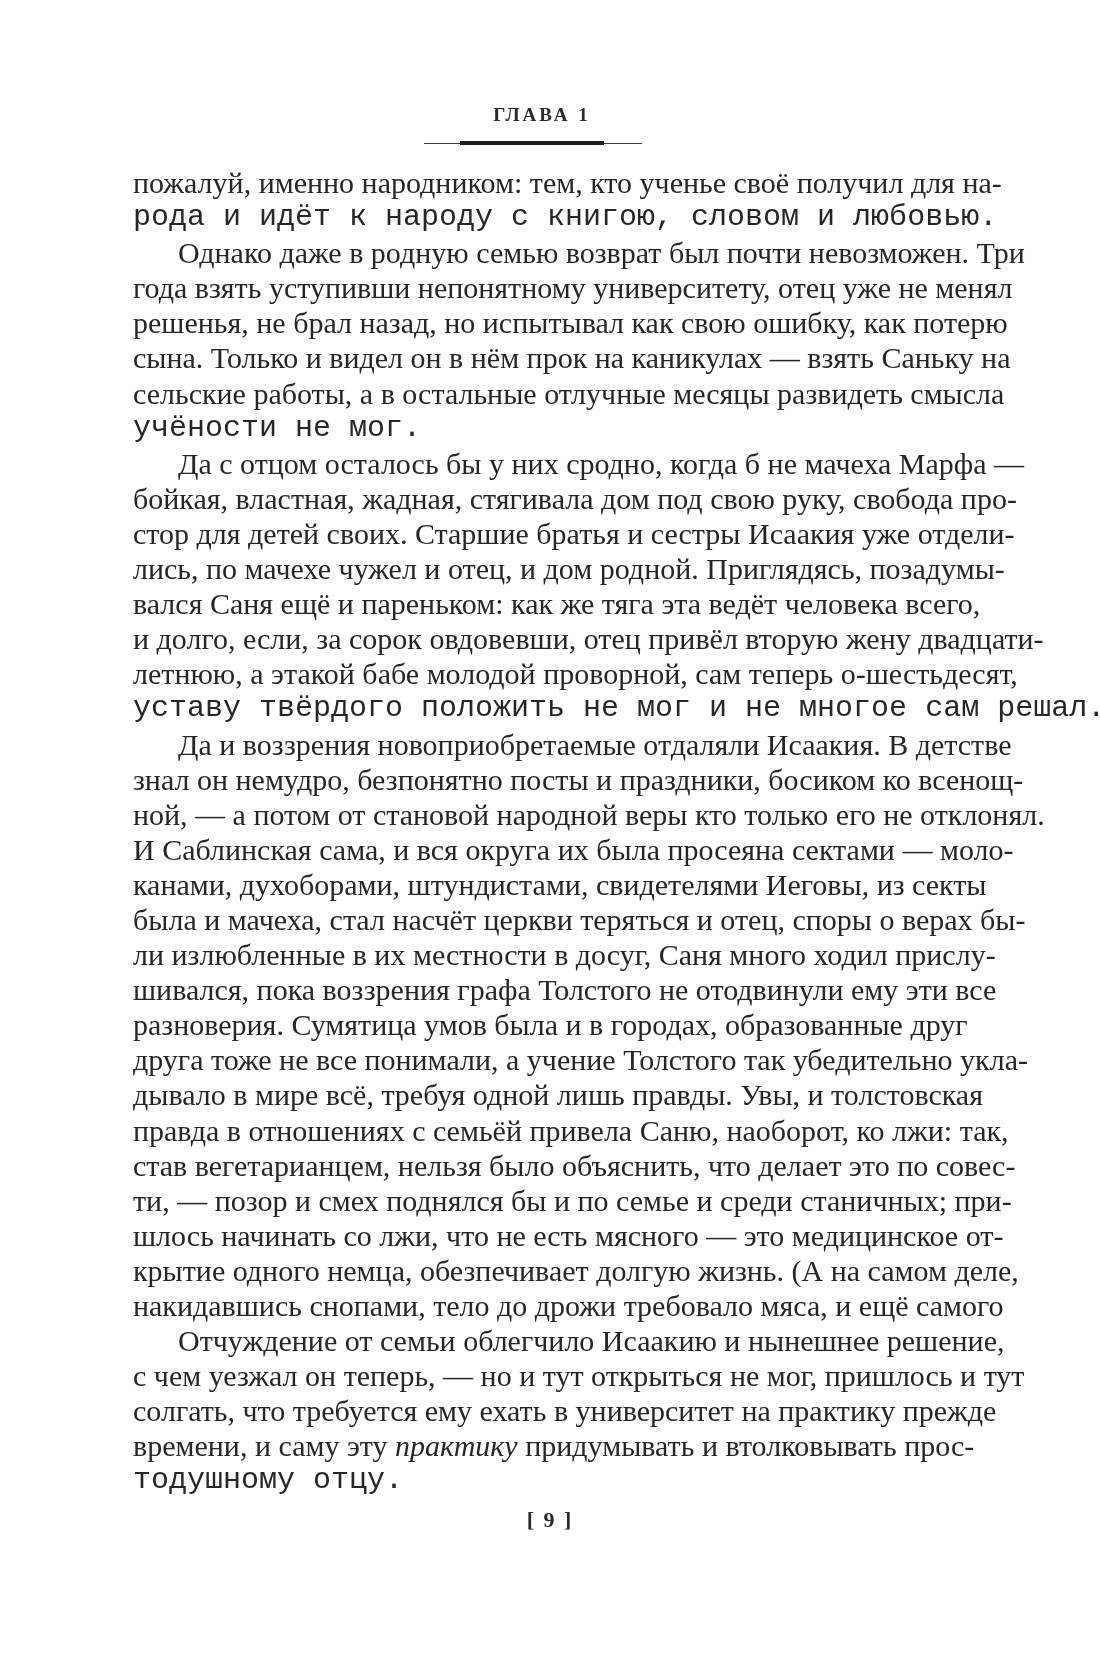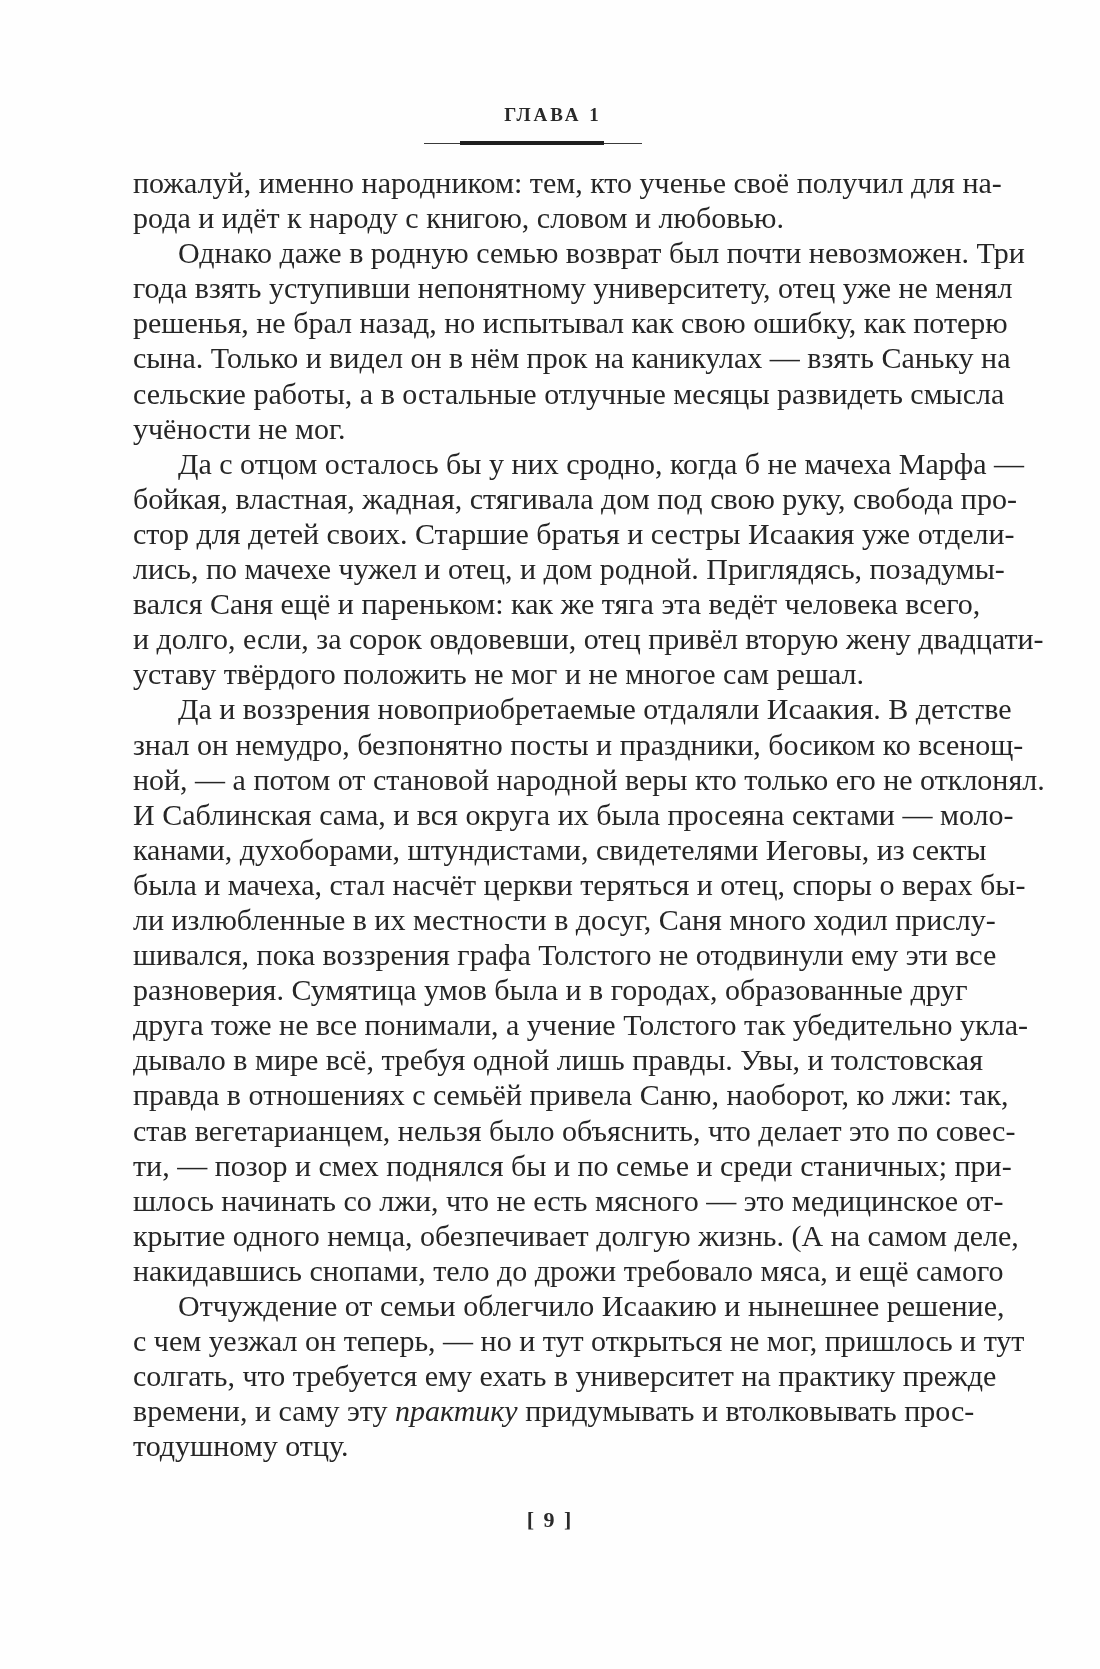--- a/index.html
+++ b/index.html
@@ -1,31 +1,31 @@
 <!DOCTYPE html>
 <html><head>
   <meta charset="utf-8">
   <style>
     html, body { margin: 0; padding: 0; background: #ffffff; }
     body { width: 1100px; height: 1669px; position: relative; overflow: hidden; }
     .page { position: absolute; left: 0; top: 0; width: 1100px; height: 1669px; background: #fefefe; }
     .running-head {
-      position: absolute; top: 104px; left: 11px; width: 1084px; text-align: center;
+      position: absolute; top: 104px; left: 0; width: 1084px; text-align: center;
       font-family: "Liberation Serif", "DejaVu Serif", serif; font-weight: bold;
       font-size: 19px; letter-spacing: 3px; color: #2a2a2a;
     }
     .rule-thin { position: absolute; top: 143px; left: 424px; width: 218px; height: 1px; background: #3a3a3a; }
     .rule-thick { position: absolute; top: 141px; left: 460px; width: 144px; height: 4px; background: #1e1e1e; }
     .body-text {
       position: absolute; top: 165px; left: 133px; width: 806px;
       font-family: "Liberation Serif", "DejaVu Serif", serif;
       font-size: 30px; line-height: 35.1px; color: #262626;
     }
     .line { white-space: nowrap; text-align: justify; text-align-last: justify; height: 35.1px; overflow: visible; }
-    .line.last { text-align-last: left; }
+    .line.last { text-align-last: left; font-family: Liberation Mono, monospace; }
     .line.indent { padding-left: 45px; }
     .em { font-style: italic; }
     .folio {
       position: absolute; top: 1507px; left: 0; width: 1100px; text-align: center;
       font-family: "Liberation Serif", "DejaVu Serif", serif; font-weight: bold;
       font-size: 22px; color: #2a2a2a; letter-spacing: 2px;
     }
   </style>
 </head>
 <body>
@@ -48,20 +48,21 @@
         <div class="line">сельские работы, а в остальные отлучные месяцы развидеть смысла</div>
         <div class="line last">учёности не мог.</div>
       </div>
       <div>
         <div class="line indent">Да с отцом осталось бы у них сродно, когда б не мачеха Марфа —</div>
         <div class="line">бойкая, властная, жадная, стягивала дом под свою руку, свобода про-</div>
         <div class="line">стор для детей своих. Старшие братья и сестры Исаакия уже отдели-</div>
         <div class="line">лись, по мачехе чужел и отец, и дом родной. Приглядясь, позадумы-</div>
         <div class="line">вался Саня ещё и пареньком: как же тяга эта ведёт человека всего,</div>
         <div class="line">и долго, если, за сорок овдовевши, отец привёл вторую жену двадцати-</div>
+        <div class="line">летнюю, а этакой бабе молодой проворной, сам теперь о-шестьдесят,</div>
         <div class="line last">уставу твёрдого положить не мог и не многое сам решал.</div>
       </div>
       <div>
         <div class="line indent">Да и воззрения новоприобретаемые отдаляли Исаакия. В детстве</div>
         <div class="line">знал он немудро, безпонятно посты и праздники, босиком ко всенощ-</div>
         <div class="line">ной, — а потом от становой народной веры кто только его не отклонял.</div>
         <div class="line">И Саблинская сама, и вся округа их была просеяна сектами — моло-</div>
         <div class="line">канами, духоборами, штундистами, свидетелями Иеговы, из секты</div>
         <div class="line">была и мачеха, стал насчёт церкви теряться и отец, споры о верах бы-</div>
         <div class="line">ли излюбленные в их местности в досуг, Саня много ходил прислу-</div>

